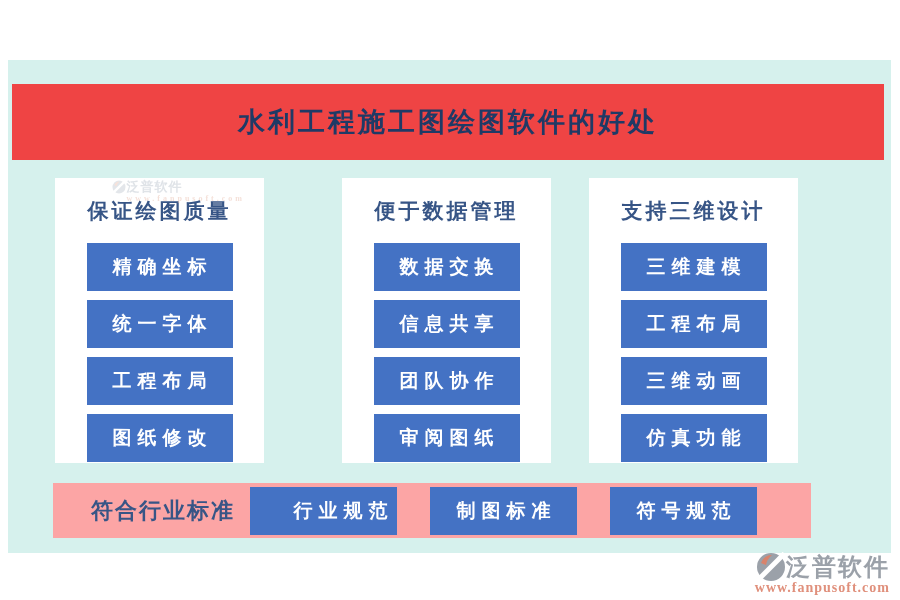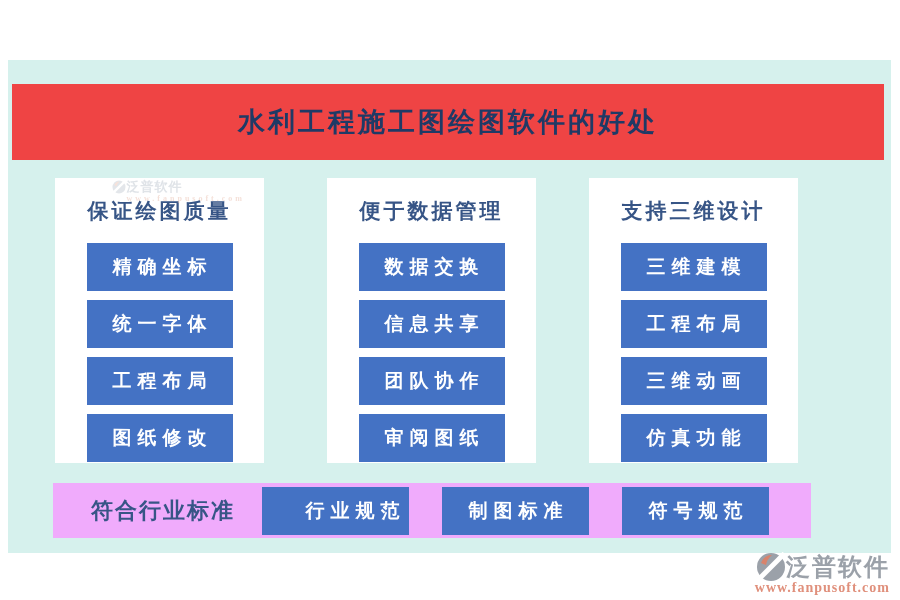--- a/index.html
+++ b/index.html
@@ -21,51 +21,51 @@
   }
   .title-text {
     font-size:27px; font-weight:bold; letter-spacing:3px;
     color:var(--title-navy,#1f3a66);
   }
   .card {
     position:absolute; top:178px; width:209px; height:285px;
     background:#ffffff;
   }
   .card-1 { left:55px; }
-  .card-2 { left:327px; }
+  .card-2 { left:342px; }
   .card-3 { left:589px; }
   .card-header {
     position:relative; height:65px;
     display:flex; align-items:center; justify-content:center;
     font-size:21px; font-weight:bold; letter-spacing:3px;
     color:var(--header-blue,#375586);
   }
   .btn {
     width:146px; height:48px; margin:0 auto 9px auto;
     background:var(--button-blue,#4472c4);
     color:#ffffff; font-size:19px; font-weight:bold;
     letter-spacing:6px; padding-left:6px;
     display:flex; align-items:center; justify-content:center;
     border:none; cursor:pointer;
     font-family:"Liberation Serif","DejaVu Serif",serif;
   }
   .bottom-bar {
     position:absolute; left:53px; top:483px; width:758px; height:55px;
-    background:#f0abfc;
+    background:#fca5a5;
     display:flex; align-items:center;
   }
   .bottom-label {
     margin-left:37px; width:146px; text-align:center;
     font-size:22px; font-weight:bold; letter-spacing:2px;
     color:var(--header-blue,#375586);
   }
   .bottom-bar .btn {
     width:147px; height:48px; margin:0 0 0 33px;
   }
-  .bottom-bar .btn:first-of-type { margin-left:26px;padding-left:40px; }
+  .bottom-bar .btn:first-of-type { margin-left:14px;padding-left:40px; }
   .brand {
     position:absolute; top:551px; right:10px;
     display:flex; flex-direction:column; align-items:flex-end;
   }
   .brand-top { display:flex; align-items:center; }
   .brand-name {
     font-size:24px; font-weight:bold; letter-spacing:2px;
     color:var(--brand-gray,#9ba1a9);
   }
   .brand-url {

